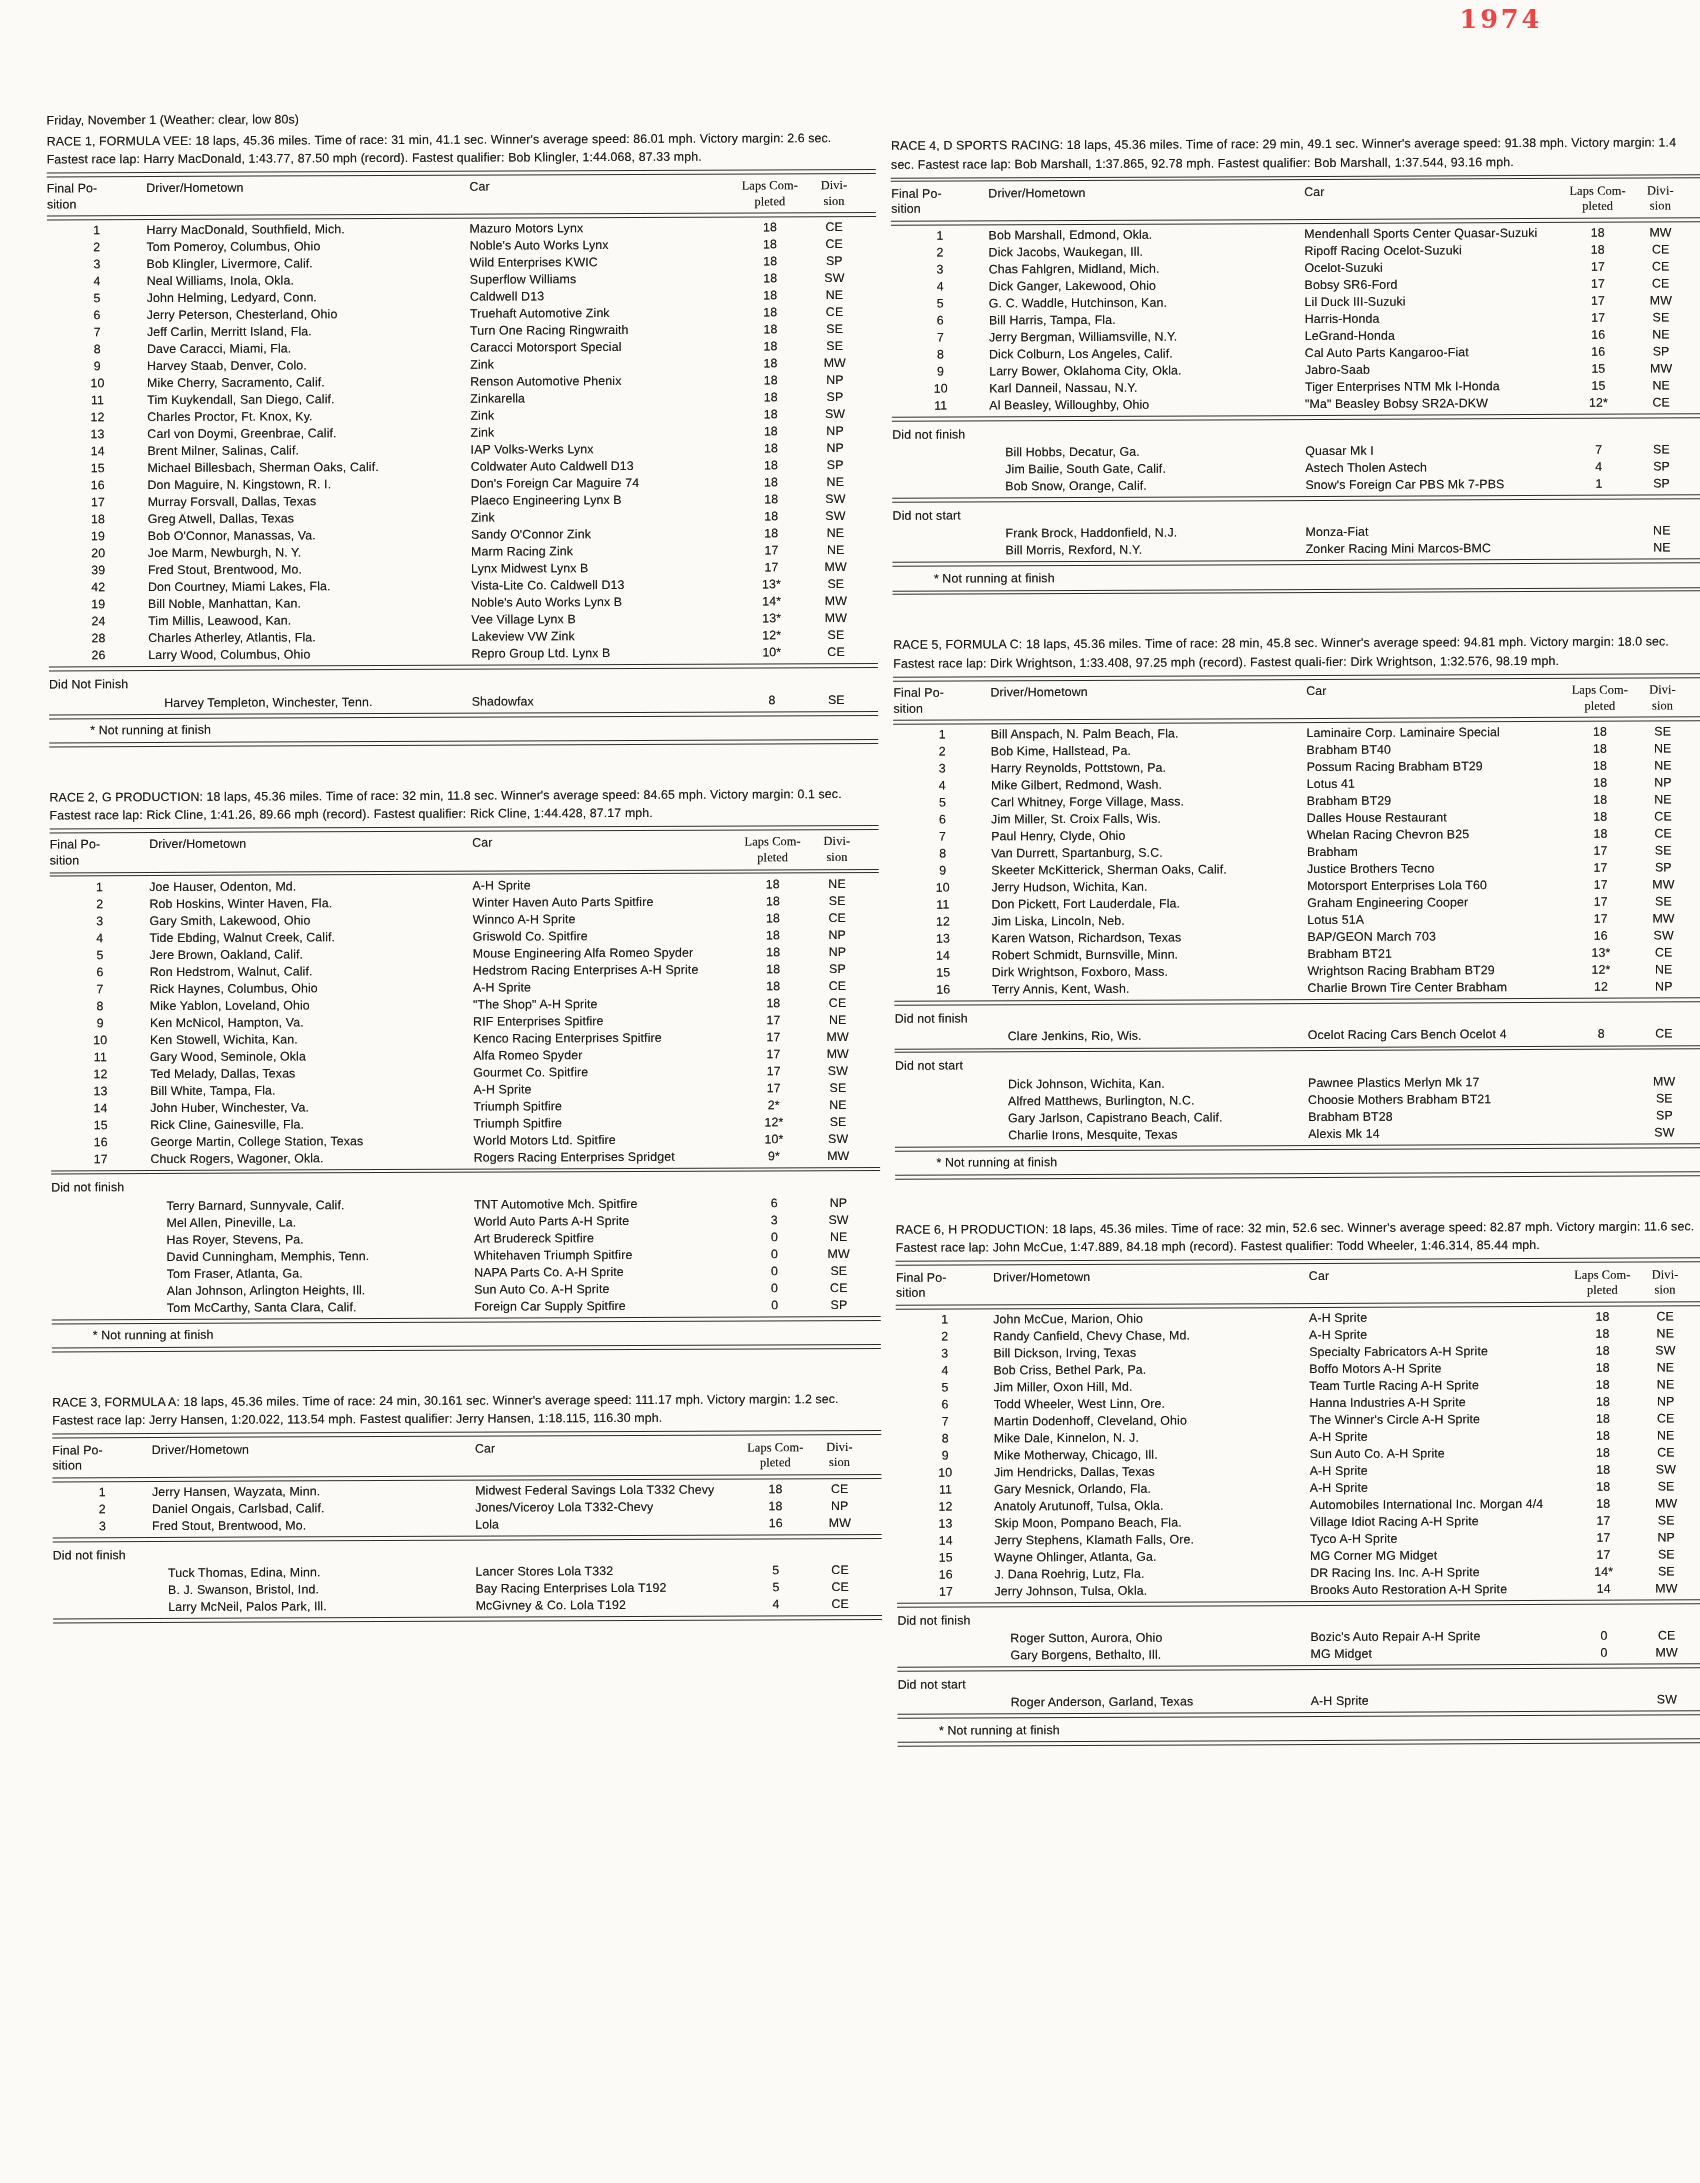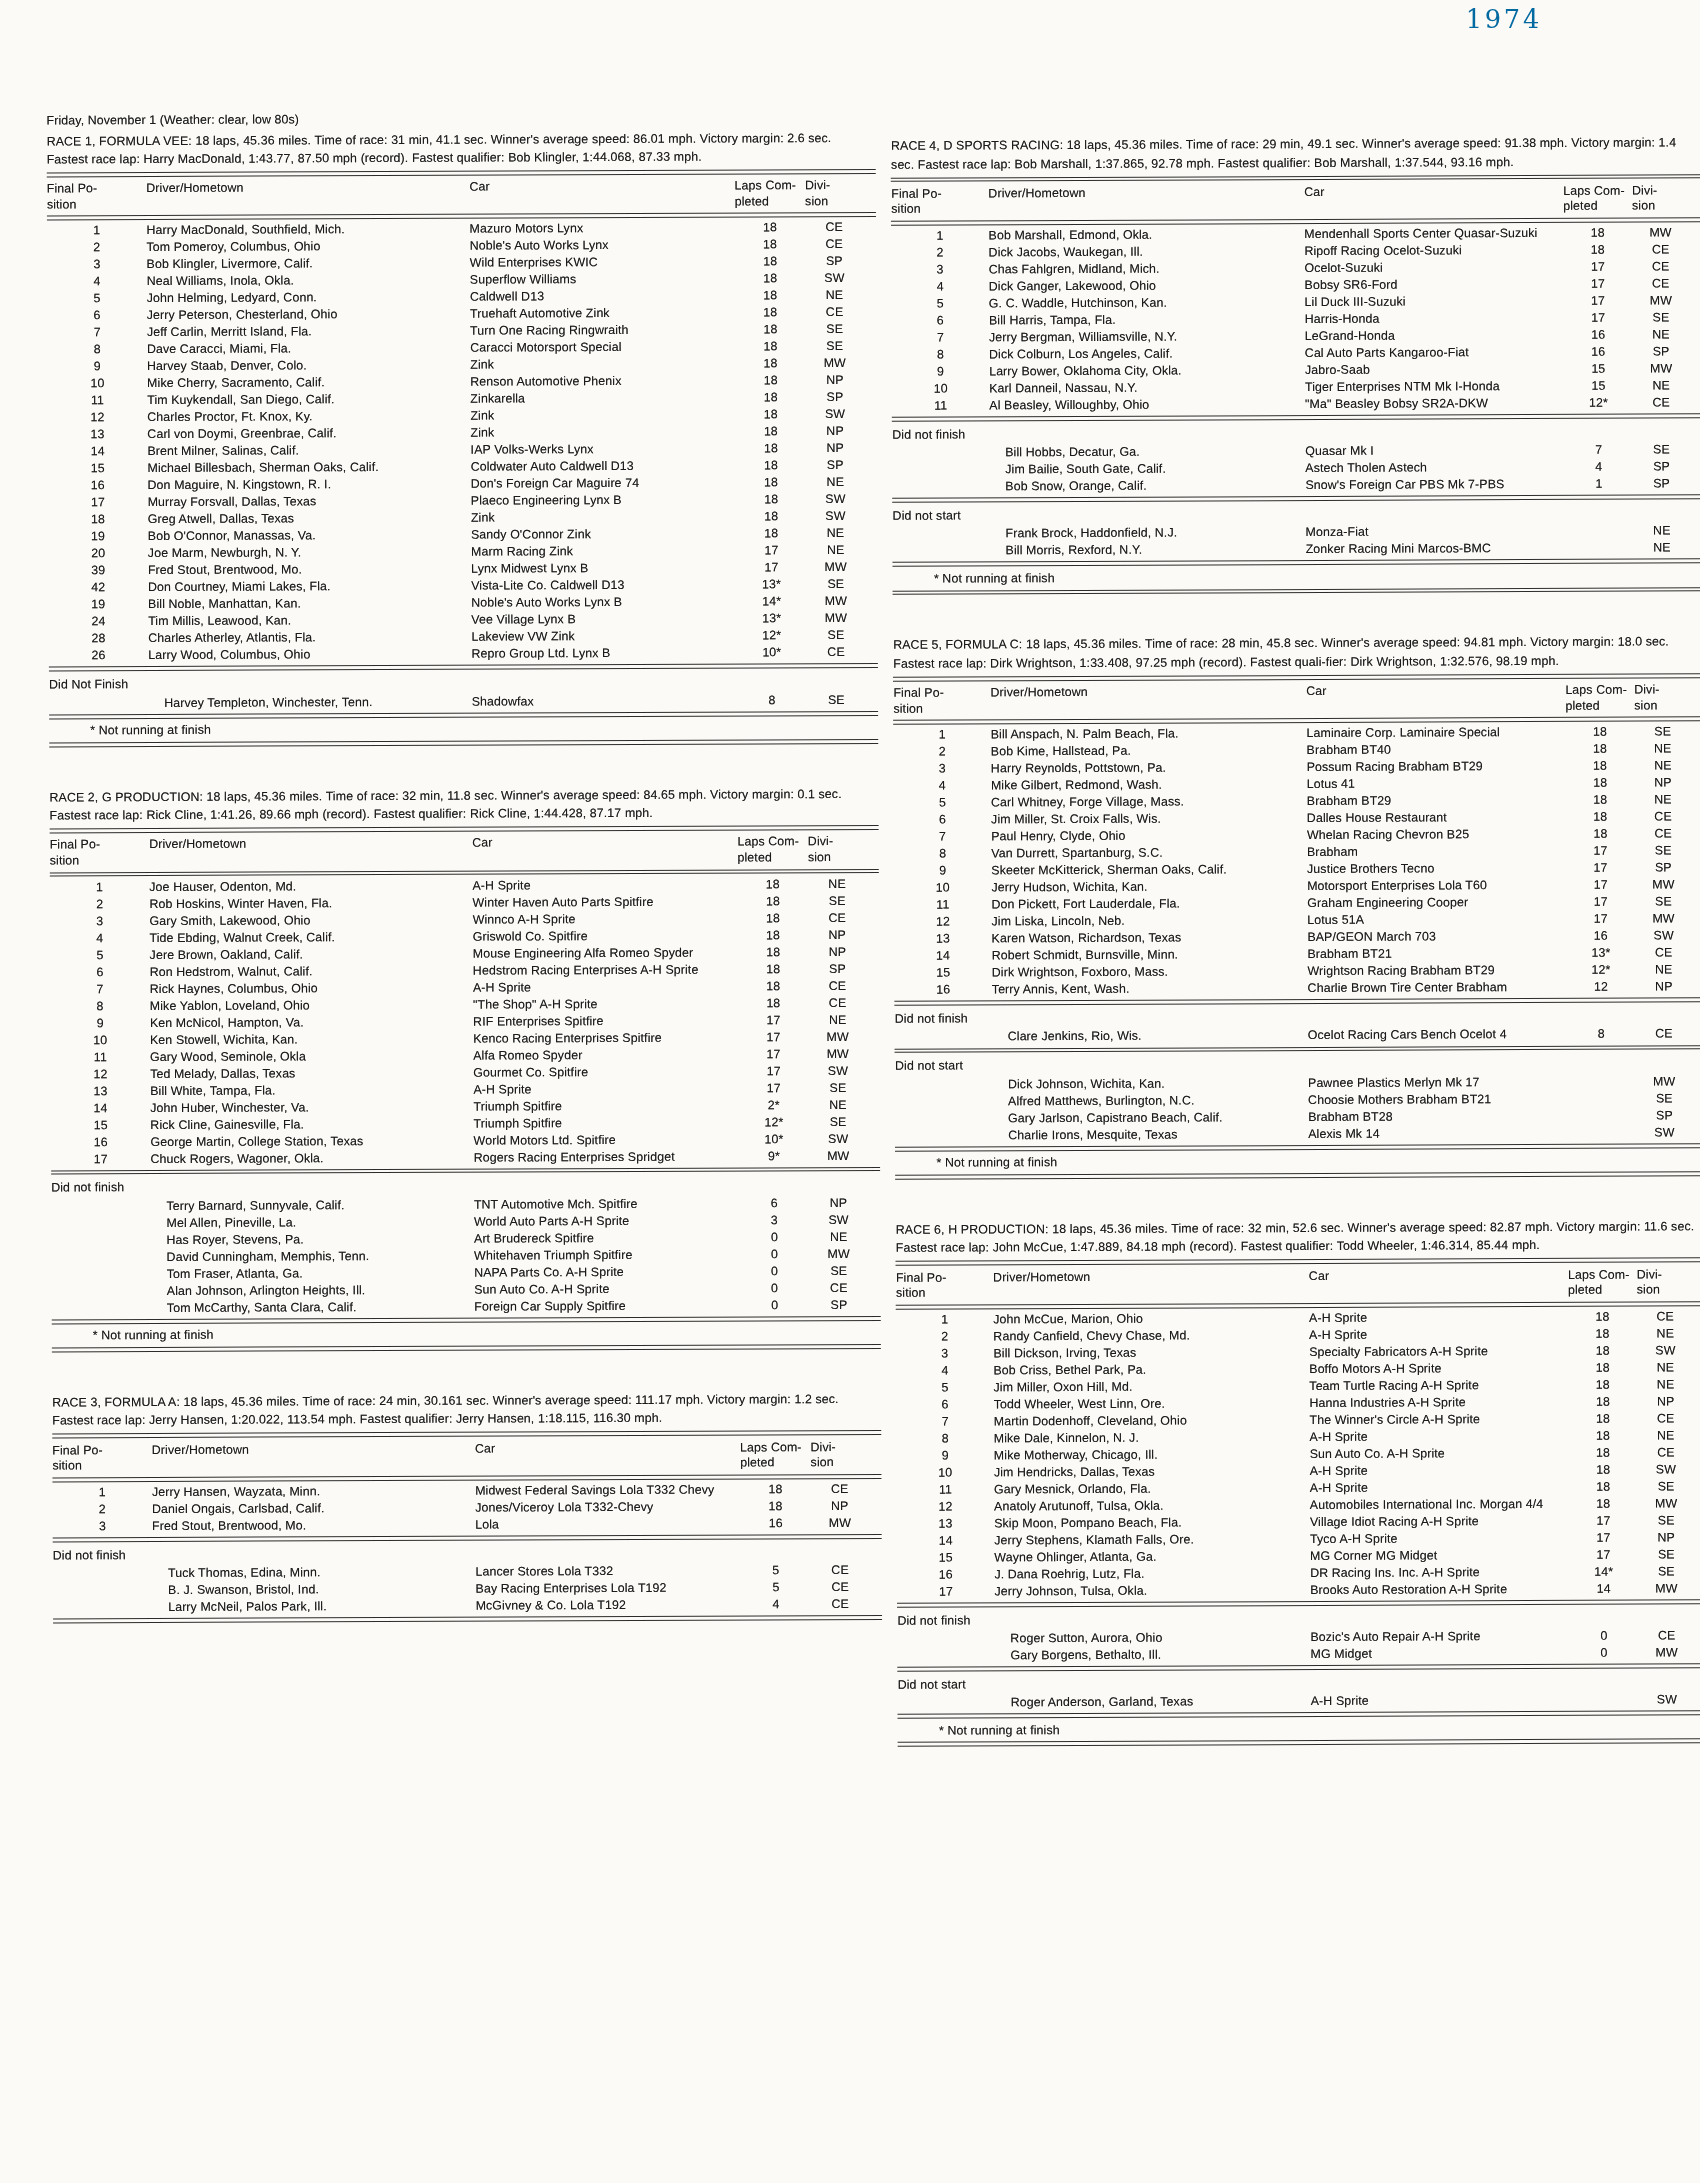--- a/index.html
+++ b/index.html
@@ -7,40 +7,40 @@
     width:1700px;height:2183px;overflow:hidden;
     background:#fbfaf6;
     font-family:"Liberation Sans", sans-serif;
     color:#1b1b1b;
     -webkit-font-smoothing:antialiased;
   }
   .page{position:relative;width:1700px;height:2183px;}
   .year{
     position:absolute;top:4.3px;right:158px;
     font-family:"DejaVu Serif", serif;
-    font-size:25.6px;letter-spacing:2.8px;color:#0369a1;
+    font-size:25.6px;letter-spacing:2.8px;color:#ef4444;font-weight:bold;
   }
   .cols{display:flex;transform:rotate(-0.25deg);transform-origin:50% 0;}
   .col{font-size:12.4px;letter-spacing:0.1px;text-shadow:0 0 0.4px rgba(20,20,20,0.55);}
   .col-left{width:829px;margin-left:46px;margin-top:108px;}
   .col-right{width:810px;margin-left:15.7px;margin-top:137px;}
   .dateline{line-height:18.5px;margin-bottom:2.1px;}
   .race{margin-bottom:41px;}
   .summary{line-height:18.5px;margin-bottom:3.6px;padding-right:4.3px;}
   .rule{height:2.8px;border-top:1.4px solid #2c2c2c;border-bottom:1.4px solid #2c2c2c;margin:2.1px 0;}
   .row{display:grid;grid-template-columns:12% 39% 32% 8.5% 7%;line-height:17px;}
   .thead{line-height:15.7px;margin:4.3px 0 2.8px;}
   .cell{min-height:15.7px;}
   .cell.pos{text-align:center;}
   .cell.driver{padding-right:7.1px;}
   .cell.car{padding-left:17px;text-indent:-17px;padding-right:2.8px;}
   .cell.laps{text-align:center;}
   .cell.division{text-align:center;}
   .thead .cell{text-align:left;}
-  .thead .laps-h,.thead .div-h{}
+  .thead .laps-h,.thead .div-h{text-align:center;font-family:Liberation Serif, serif;}
   .subhead{line-height:17px;margin:5px 0 1.4px;}
   .sub .cell.driver{padding-left:15.7px;}
   .footnote{padding-left:41px;line-height:17px;margin:3.6px 0 2.8px;}
 </style>
 </head>
 <body>
 
 <div class="page">
   <div class="year">1974</div>
   <div class="cols">

